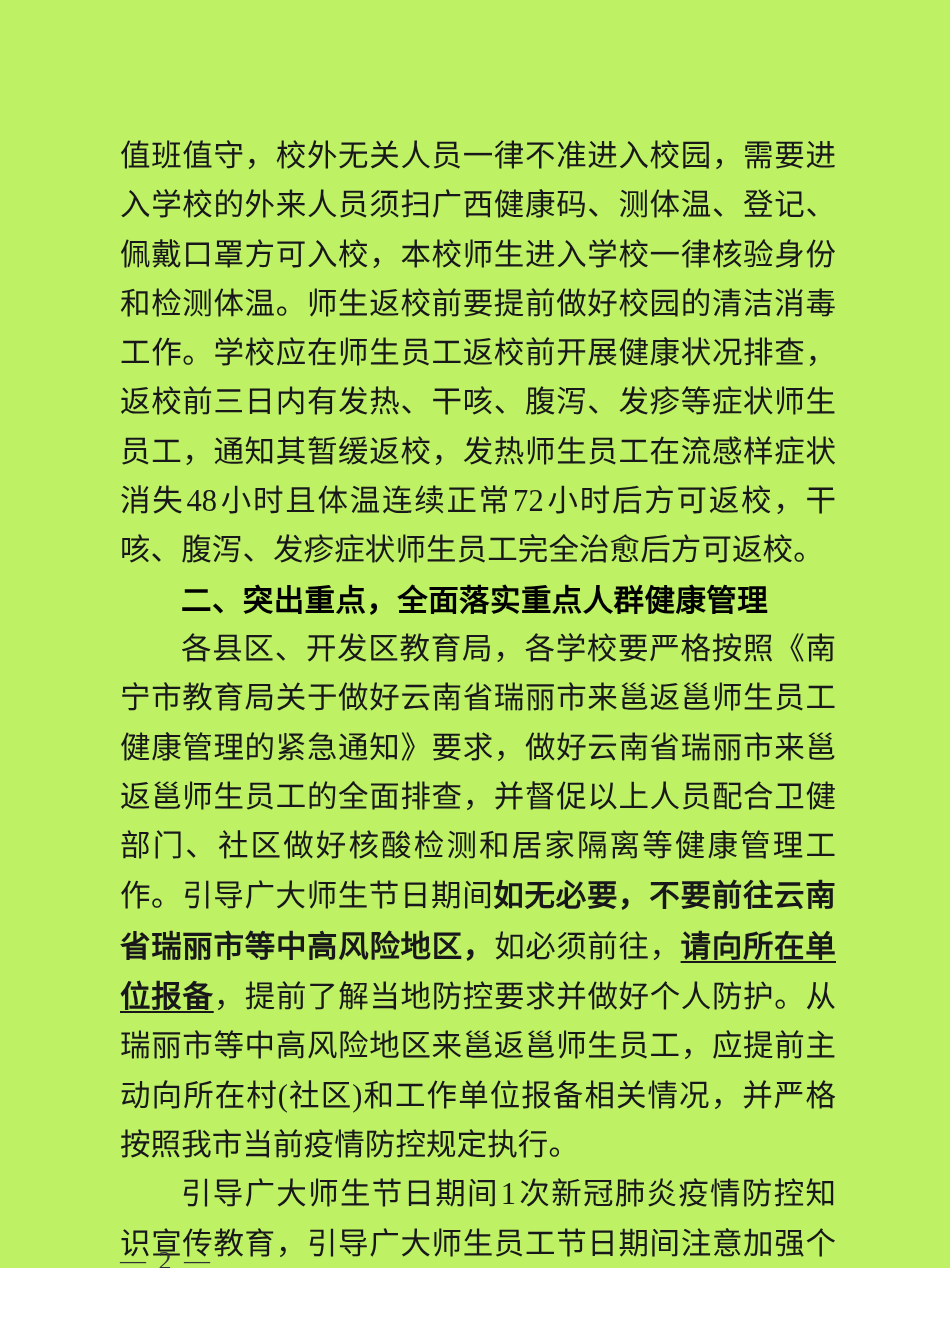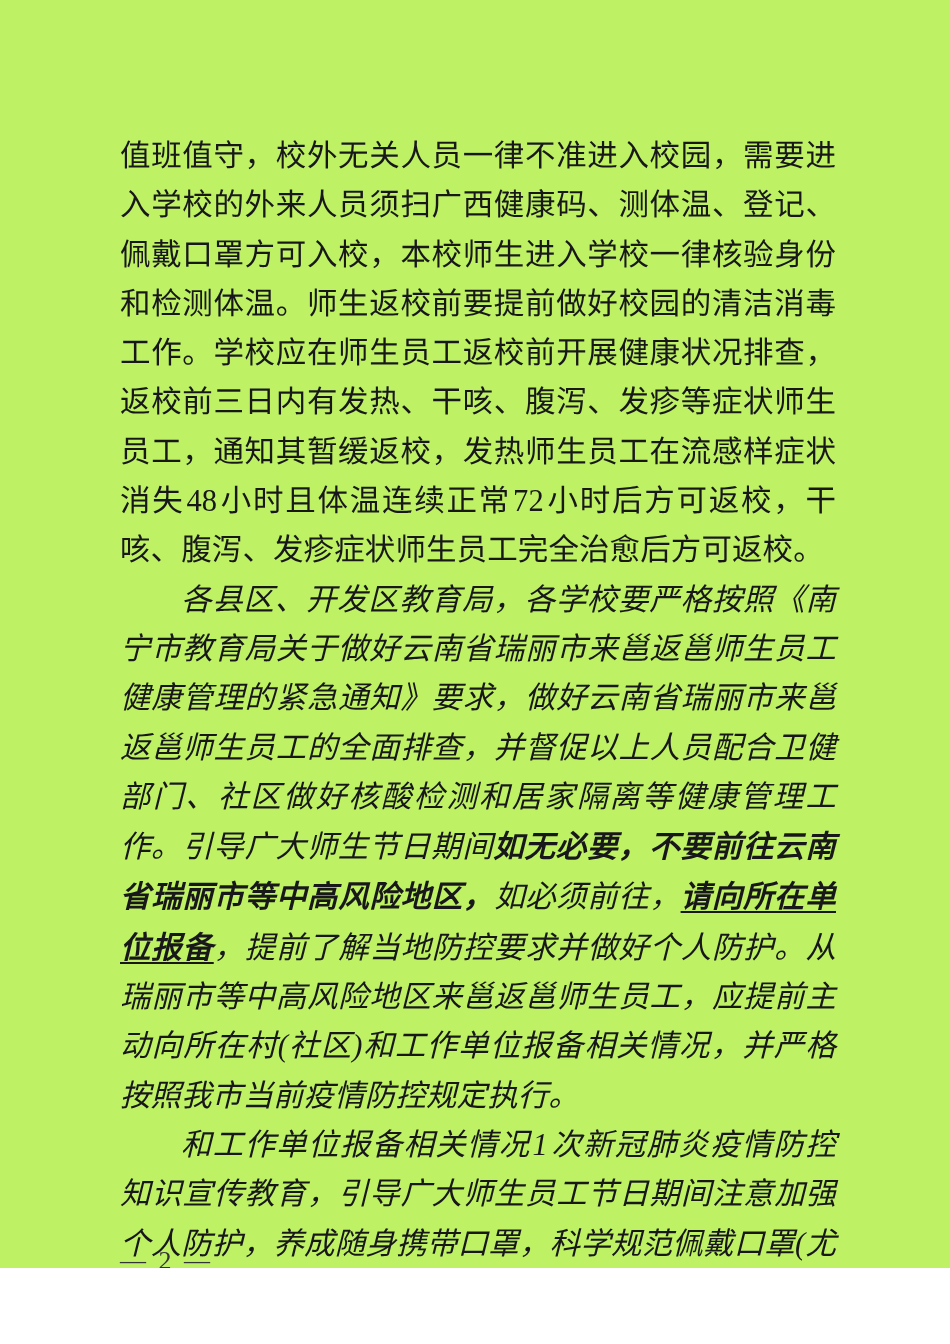--- a/index.html
+++ b/index.html
@@ -38,21 +38,20 @@
     text-justify: inter-character;
     letter-spacing: 0.1px;
     font-weight: 400;
     color: #18181a;
     font-family: "Liberation Serif", "DejaVu Serif", serif;
     -webkit-font-smoothing: antialiased;
   }
 
   .para.indent {
     text-indent: 2em;
-    font-style: italic;
   }
 
   
   .heading {
     margin: 0;
     font-size: 30.5px;
     line-height: 49.3px;
     font-weight: 700;
     text-indent: 2em;
     letter-spacing: 0.4px;
@@ -97,23 +96,24 @@
 </style>
 </head>
 <body>
 
 <div class="page">
 
   <div class="text-column">
 
     <p class="para"><span>值班值守，校外无关人员一律不准进入校园，需要进入学校的外来人员须扫广西健康码、测体温、登记、佩戴口罩方可入校，本校师生进入学校一律核验身份和检测体温。师生返校前要提前做好校园的清洁消毒工作。学校应在师生员工返校前开展健康状况排查，返校前三日内有发热、干咳、腹泻、发疹等症状师生员工，通知其暂缓返校，发热师生员工在流感样症状消失</span><span class="num">48</span><span>小时且体温连续正常</span><span class="num">72</span><span>小时后方可返校，干咳、腹泻、发疹症状师生员工完全治愈后方可返校。</span></p>
 
+    <h2 class="heading">二、突出重点，全面落实重点人群健康管理</h2>
 
     <p class="para indent"><span>各县区、开发区教育局，各学校要严格按照《南宁市教育局关于做好云南省瑞丽市来邕返邕师生员工健康管理的紧急通知》要求，做好云南省瑞丽市来邕返邕师生员工的全面排查，并督促以上人员配合卫健部门、社区做好核酸检测和居家隔离等健康管理工作。引导广大师生节日期间</span><span class="b">如无必要，不要前往云南省瑞丽市等中高风险地区，</span><span>如必须前往，</span><span class="bu">请向所在单位报备</span><span>，提前了解当地防控要求并做好个人防护。从瑞丽市等中高风险地区来邕返邕师生员工，应提前主动向所在村(社区)和工作单位报备相关情况，并严格按照我市当前疫情防控规定执行。</span></p>
 
 
-    <p class="para indent"><span>和工作单位报备相关情况</span><span class="num">1</span><span>次新冠肺炎疫情防控知识宣传教育，引导广大师生员工节日期间注意加强个人防护，养成随身携带口罩，科学规范佩戴口罩(尤其是在乘坐公共交通工具和在公共场所活动时)、养成勤洗手、常通风、保持安全社交距离的卫</span></p>
+    <p class="para indent"><span>引导广大师生节日期间</span><span class="num">1</span><span>次新冠肺炎疫情防控知识宣传教育，引导广大师生员工节日期间注意加强个人防护，养成随身携带口罩，科学规范佩戴口罩(尤其是在乘坐公共交通工具和在公共场所活动时)、养成勤洗手、常通风、保持安全社交距离的卫</span></p>
 
   </div>
 
   <div class="footer">— 2 —</div>
 
 </div>
 
 </body></html>

